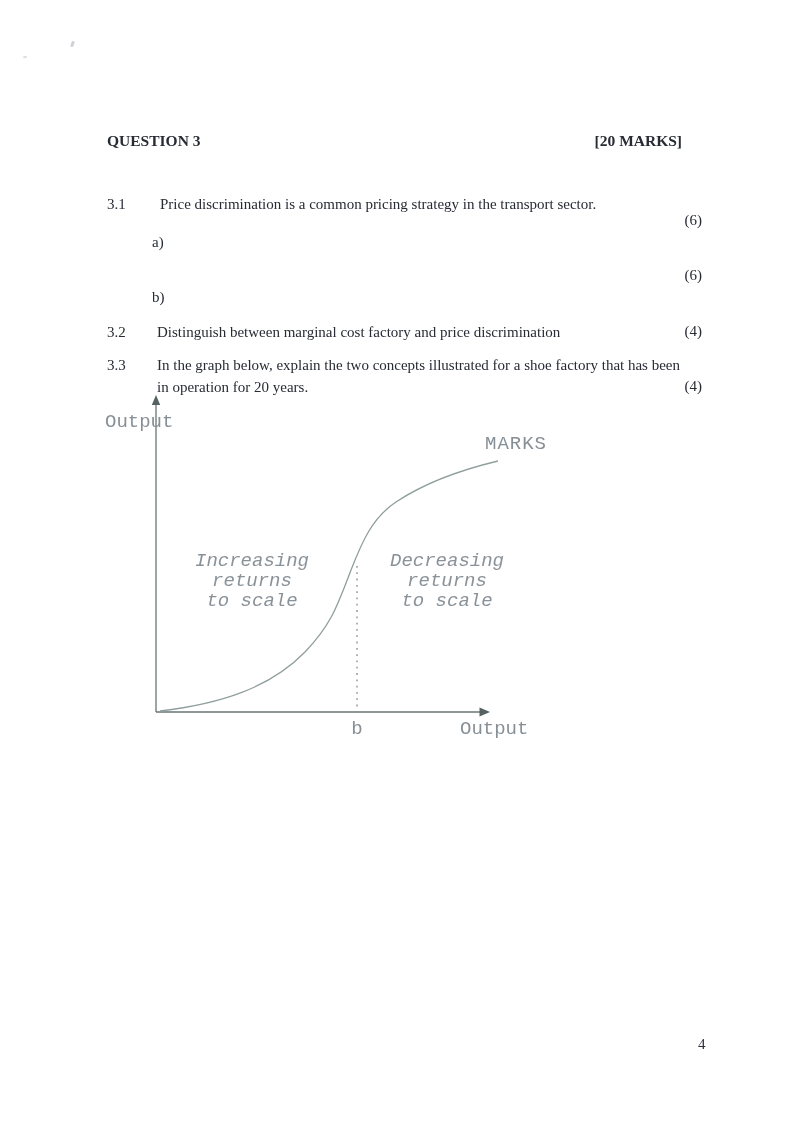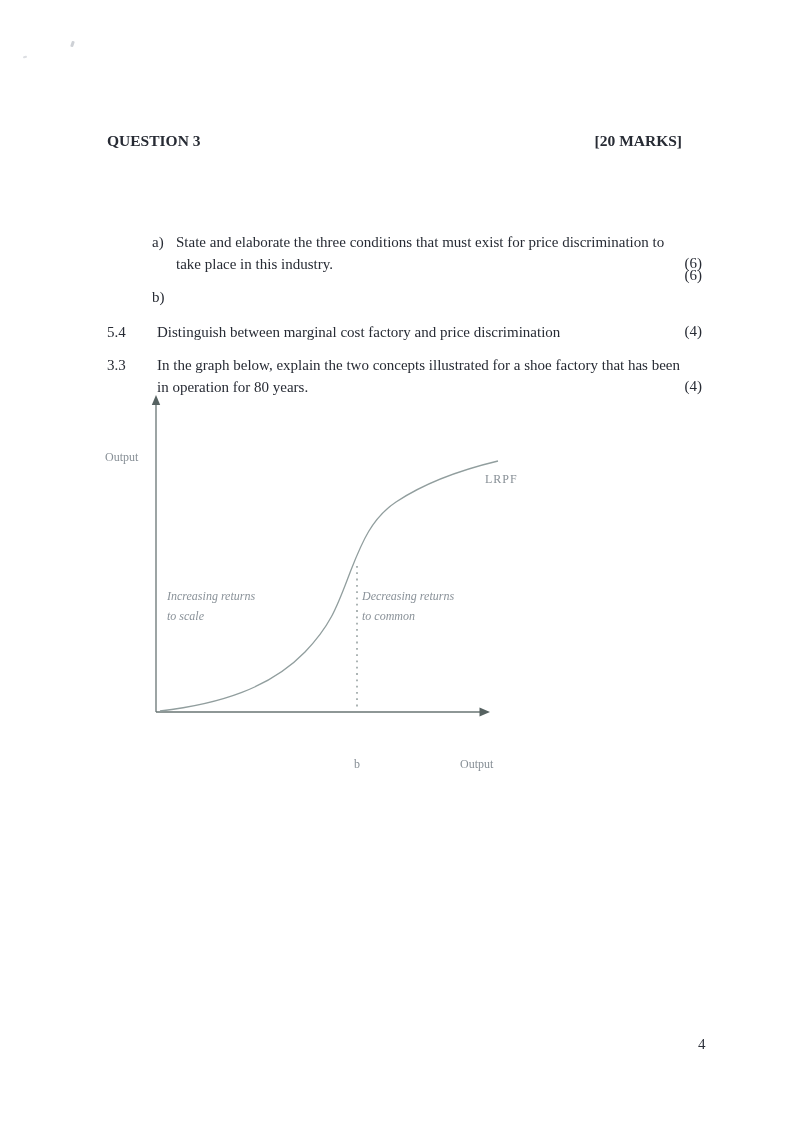--- a/index.html
+++ b/index.html
@@ -25,26 +25,25 @@
   .qtext{display:block;margin-left:50px;white-space:pre;}
   .sub .marker{position:absolute;left:45px;top:0;}
   .sub .qtext{margin-left:69px;}
   .marksv{position:absolute;right:8px;bottom:1px;}
 
   
   .figure{position:absolute;left:100px;top:390px;width:460px;height:365px;}
   .figure svg{position:absolute;left:0;top:0;}
   .fig-label{
     position:absolute;
-    font-family:Liberation Serif, serif;
-    color:#878f96;font-size:12px;line-height:20px;
+    font-family:Liberation Mono, monospace;
+    color:#878f96;font-size:19px;line-height:20px;
     white-space:pre-line;
-    margin-top:35px;
   }
-  .fig-label.italic{font-style:italic;color:#8a9299;}
+  .fig-label.italic{font-style:italic;color:#8a9299;text-align:center;}
   .out-label{left:5px;top:22px;}
   .lrpf-label{left:385px;top:44px;letter-spacing:1px;}
   .b-label{left:247px;top:329px;width:20px;text-align:center;}
   .inputs-label{left:360px;top:329px;}
   .reg-left{left:67px;top:161px;width:170px;}
   .reg-right{left:262px;top:161px;width:170px;}
 
   .page-number{position:absolute;left:698px;top:1036px;font-size:15px;color:#2e323b;}
 </style>
 </head>
@@ -53,64 +52,66 @@
 <div class="page">
 
   <span class="artifact a1"></span>
   <span class="artifact a2"></span>
 
   <div class="row doc-header" style="top:94px">
     <span>QUESTION 3</span>
     <span class="h-right">[20 MARKS]</span>
   </div>
 
+  <div class="row" style="top:158px">
+    <span class="qnum">3.1</span>
+    <span class="qtext" style="margin-left:53px">Price discrimination is a common pricing strategy in the transport sector.</span>
+  </div>
 
   <div class="row sub" style="top:196px">
     <span class="marker">a)</span>
-    <span class="qtext">State and elaborate the three conditions that must exist for price discrimination to
-take place in this industry.</span>
     <span class="marksv">(6)</span>
   </div>
 
   <div class="row sub" style="top:251px">
     <span class="marker">b)</span>
     <span class="marksv">(6)</span>
   </div>
 
   <div class="row" style="top:286px">
-    <span class="qnum">5.4</span>
+    <span class="qnum">3.2</span>
     <span class="qtext">Distinguish between marginal cost factory and price discrimination</span>
     <span class="marksv">(4)</span>
   </div>
 
   <div class="row" style="top:319px">
     <span class="qnum">3.3</span>
     <span class="qtext">In the graph below, explain the two concepts illustrated for a shoe factory that has been
-in operation for 80 years.</span>
+in operation for 20 years.</span>
     <span class="marksv">(4)</span>
   </div>
 
   <div class="figure">
     <svg width="460" height="365" viewBox="0 0 460 365">
 
       <line x1="56" y1="13" x2="56" y2="322" stroke="#687473" stroke-width="1.3"></line>
       <polygon points="56,5 51.8,15 60.2,15" fill="#566261"></polygon>
 
       <line x1="56" y1="322" x2="381" y2="322" stroke="#687473" stroke-width="1.3"></line>
       <polygon points="390,322 379.5,317.6 379.5,326.4" fill="#566261"></polygon>
 
       <line x1="257" y1="176" x2="257" y2="320" stroke="#98a2a2" stroke-width="1.6" stroke-dasharray="1.8 4.5"></line>
 
       <path d="M 60 321 C 120 314 170 298 205 262 C 232 234 238 214 251 180 C 262 152 272 128 296 112 C 320 96 352 82 398 71" fill="none" stroke="#919e9e" stroke-width="1.3"></path>
     </svg>
     <span class="fig-label out-label">Output</span>
-    <span class="fig-label lrpf-label">LRPF</span>
+    <span class="fig-label lrpf-label">MARKS</span>
     <span class="fig-label b-label">b</span>
     <span class="fig-label inputs-label">Output</span>
     <span class="fig-label italic reg-left">Increasing returns
 to scale</span>
     <span class="fig-label italic reg-right">Decreasing returns
-to common</span>
+to scale</span>
   </div>
 
   <div class="page-number">4</div>
 
 </div>
 
 </body></html>

